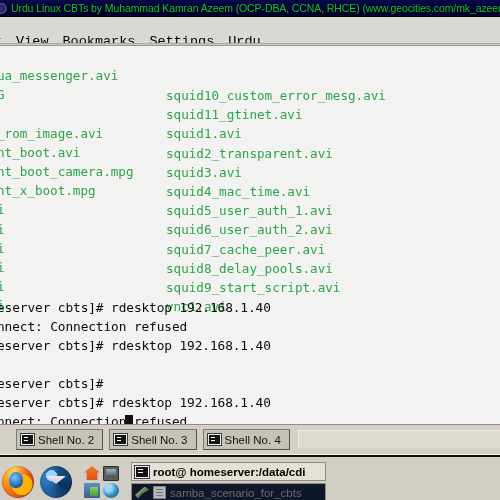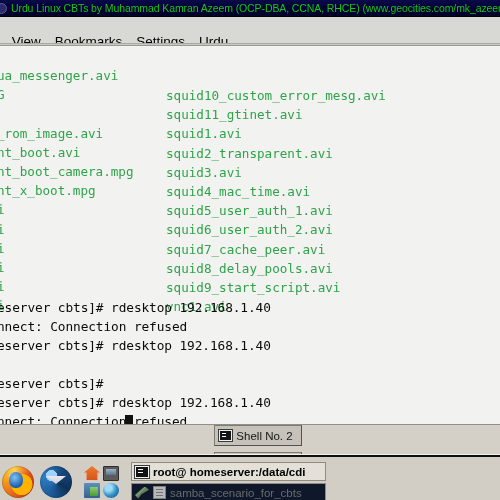--- a/index.html
+++ b/index.html
@@ -46,21 +46,21 @@
     background: #d8d8d4;
     display: flex; align-items: center;
     overflow: hidden;
     border-bottom: 1px solid #aaa9a3;
   }
   #menubar .mi {
     font-size: 13.5px;
     color: #000;
     padding: 2px 7px;
     white-space: nowrap;
-    font-family: Liberation Sans, sans-serif;
+    font-family: Liberation Mono, monospace;
     margin-top: 23px;
   }
   #menubar .mi.clipped {
     padding-left: 0; margin-left: -6px; color:#000;
   }
 
   
   #terminal {
     position: absolute; left: 0; top: 45px; width: 500px; height: 435px;
     background: #f2f2f0;
@@ -98,21 +98,20 @@
 
   
   #tabbar {
     position: absolute; left: 0; top: 424px; width: 500px; height: 30px;
     background: #d4d0c8;
     border-top: 1px solid #8f8f8a;
     display: flex; align-items: center;
     padding-left: 16px;
     gap: 6px;
     overflow: hidden;
-    flex-direction: column;
   }
   .shelltab {
     height: 21px;
     background: #c6c2ba;
     border: 1px solid #7e7a74;
     border-right-color: #55524d;
     border-bottom-color: #55524d;
     display: flex; align-items: center;
     padding: 0 8px 0 4px;
     gap: 4px;

